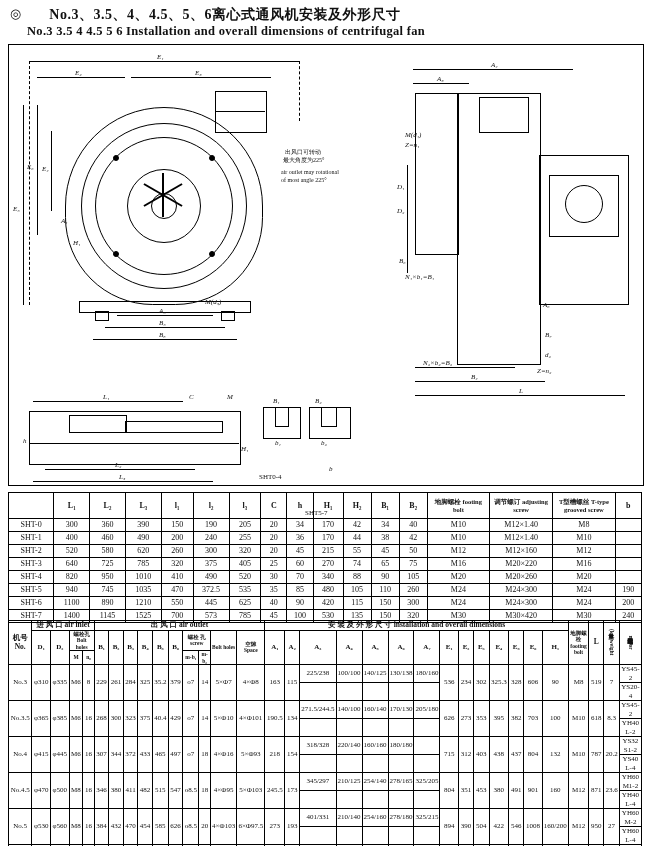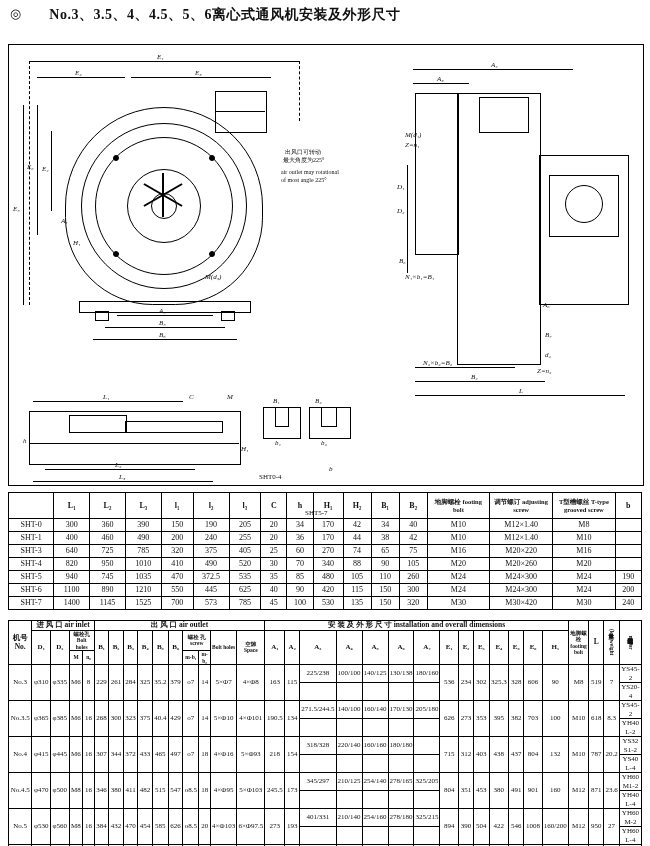--- a/index.html
+++ b/index.html
@@ -41,20 +41,21 @@
 </head>
 <body>
 
 <div class="page">
 
   <div class="title-block">
     <div class="title-row">
       <span class="title-mark">◎</span>
       <span class="title-cn">No.3、3.5、4、4.5、5、6离心式通风机安装及外形尺寸</span>
     </div>
+    <div class="title-en">No.3  3.5  4  4.5  5  6 Installation and overall dimensions of centrifugal fan</div>
   </div>
 
   <div class="drawing">
 
     <div class="dl" style="left:20px;top:16px;width:270px;"></div>
     <div class="dash-v" style="left:20px;top:16px;height:244px;"></div>
     <div class="dash-v" style="left:290px;top:16px;height:60px;"></div>
     <div class="lab it" style="left:148px;top:8px;">E₁</div>
 
     <div class="dl" style="left:28px;top:32px;width:88px;"></div>
@@ -96,21 +97,21 @@
 
     <div class="dl" style="left:108px;top:270px;width:96px;"></div>
     <div class="lab it" style="left:150px;top:262px;">A₅</div>
     <div class="dl" style="left:96px;top:282px;width:120px;"></div>
     <div class="lab it" style="left:150px;top:274px;">B₅</div>
     <div class="dl" style="left:84px;top:294px;width:144px;"></div>
     <div class="lab it" style="left:150px;top:286px;">B₈</div>
 
     <div class="lab it" style="left:52px;top:172px;">A₁</div>
     <div class="lab it" style="left:64px;top:194px;">H₁</div>
-    <div class="lab it" style="left:196px;top:228px;">M(d₃)</div>
+    <div class="lab it" style="left:196px;top:253px;">M(d₃)</div>
 
     <div class="note" style="left:276px;top:104px;">出风口可转动</div>
     <div class="note" style="left:274px;top:112px;">最大角度为225°</div>
     <div class="note" style="left:272px;top:124px;">air outlet may rotational</div>
     <div class="note" style="left:272px;top:132px;">of most angle 225°</div>
 
     <div class="dl" style="left:404px;top:24px;width:160px;"></div>
     <div class="lab it" style="left:482px;top:16px;">A₄</div>
     <div class="dl" style="left:404px;top:38px;width:56px;"></div>
     <div class="lab it" style="left:428px;top:30px;">A₃</div>
@@ -226,20 +227,39 @@
           <td>255</td>
           <td>20</td>
           <td>36</td>
           <td>170</td>
           <td>44</td>
           <td>38</td>
           <td>42</td>
           <td>M10</td>
           <td>M12×1.40</td>
           <td>M10</td>
+          <td></td>
+        </tr>
+      <tr>
+          <td>SHT-2</td>
+          <td>520</td>
+          <td>580</td>
+          <td>620</td>
+          <td>260</td>
+          <td>300</td>
+          <td>320</td>
+          <td>20</td>
+          <td>45</td>
+          <td>215</td>
+          <td>55</td>
+          <td>45</td>
+          <td>50</td>
+          <td>M12</td>
+          <td>M12×160</td>
+          <td>M12</td>
           <td></td>
         </tr>
       <tr>
           <td>SHT-3</td>
           <td>640</td>
           <td>725</td>
           <td>785</td>
           <td>320</td>
           <td>375</td>
           <td>405</td>

